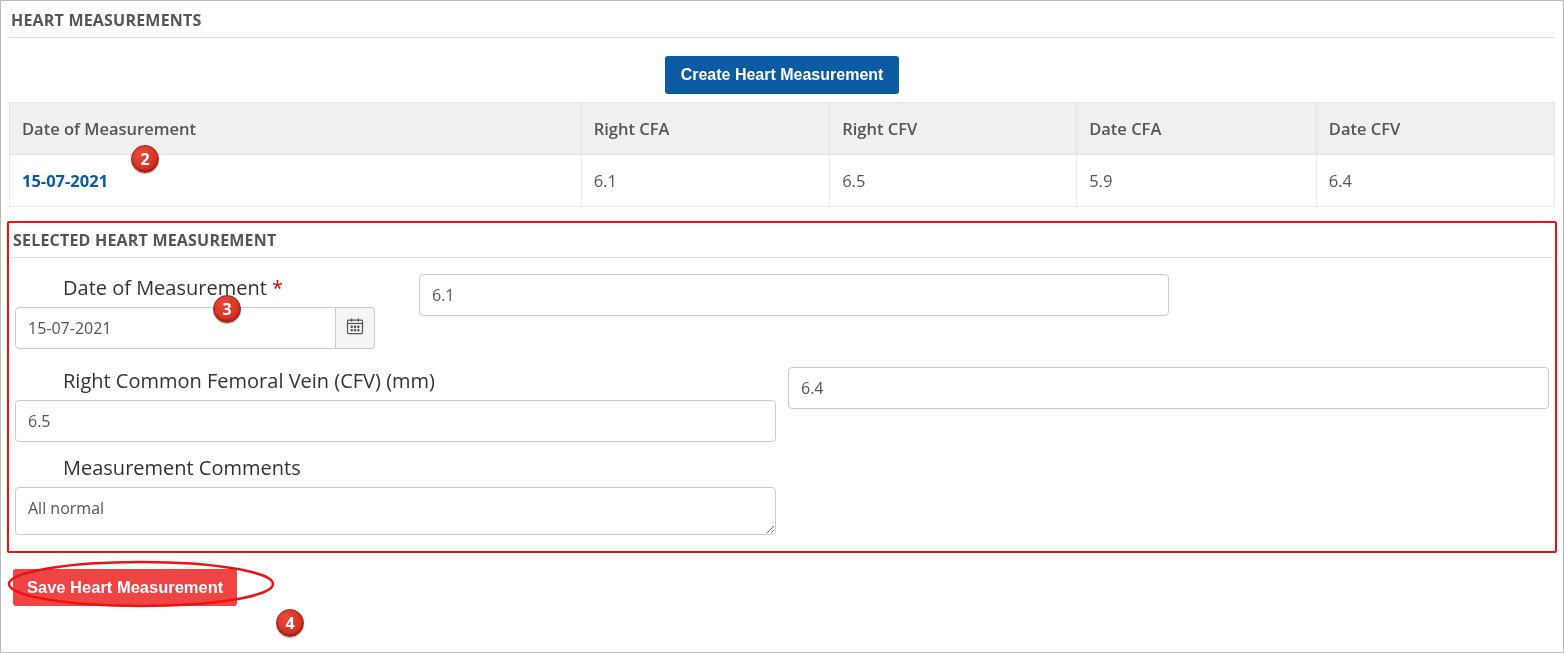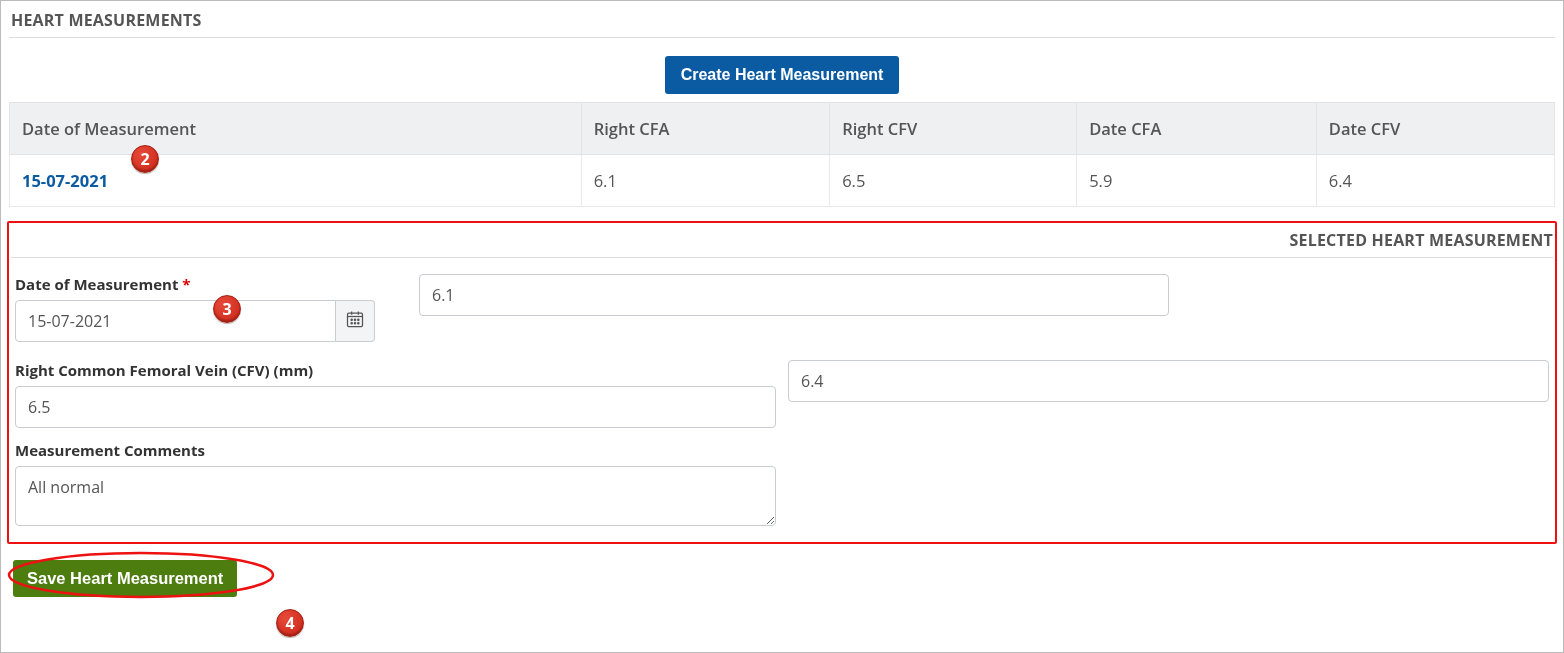--- a/index.html
+++ b/index.html
@@ -8,45 +8,45 @@
   .page { width:1564px; height:653px; border:1px solid #bbb; padding:6px 8px 8px; position:relative; }
 
   .section-title {
     font-weight:700; font-size:16px; color:#555; letter-spacing:0.2px;
     padding:2px 0 6px 2px; border-bottom:1px solid #ddd; margin-bottom:16px;
   }
 
   .create-row { display:flex; justify-content:center; padding:2px 6px 8px; }
   .btn { display:inline-block; padding:10px 16px; border-radius:3px; font-weight:700; font-size:16px; cursor:pointer; user-select:none; border:none; }
   .btn-primary { background:#0b5ba3; color:#fff; }
-  .btn-success { background:#4d7c0f; color:#fff; }
+  .btn-success { background:#ef4444; color:#fff; }
 
   table.measure { width:100%; border-collapse:collapse; }
   table.measure th, table.measure td { text-align:left; padding:14px 12px; font-size:16.5px; }
   table.measure thead th { background:#eef0f2; color:#555; font-weight:600; border:1px solid #e1e3e5; }
   table.measure tbody td { border:1px solid #e7e9eb; color:#555; }
   .date-link { color:#0b5ba3; font-weight:700; cursor:pointer; }
 
   
   .selected-box-wrap { position:relative; margin-top:16px; }
   .selected-outline {
     position:absolute; left:-2px; right:-2px; top:-2px; bottom:-2px;
     border:2px solid #e11; border-radius:2px; pointer-events:none;
   }
   .selected-inner { position:relative; padding:4px 2px 12px; }
-  .selected-inner .section-title { border-bottom:1px solid #ddd;text-align:right; }
+  .selected-inner .section-title { border-bottom:1px solid #ddd; }
 
   .form-grid { display:grid; grid-template-columns: 1fr 1fr; column-gap:24px; row-gap:18px; padding:0 4px;gap:12px; }
-  .form-field label { display:block; font-weight:700; font-size:15px; color:#333; margin-bottom:6px; }
+  .form-field label { display:block; font-weight:400; font-size:20px; color:#333; margin-bottom:6px;margin-left:48px; }
   .req { color:#d00; }
   .input, .textarea {
     width:100%; padding:9px 12px; font-size:16px; color:#555;
     border:1px solid #c9cdd1; border-radius:4px; background:#fff; font-family:inherit;
   }
-  .textarea { height:60px; resize:both; }
+  .textarea { height:48px; resize:both; }
 
   .date-wrap { display:flex; max-width:360px; }
   .date-wrap .input { border-top-right-radius:0; border-bottom-right-radius:0; }
   .date-btn {
     width:44px; border:1px solid #c9cdd1; border-left:none;
     border-top-right-radius:4px; border-bottom-right-radius:4px;
     background:#f3f4f5; display:flex; align-items:center; justify-content:center;
     cursor:pointer;
   }
   .date-btn svg { width:20px; height:20px; }

